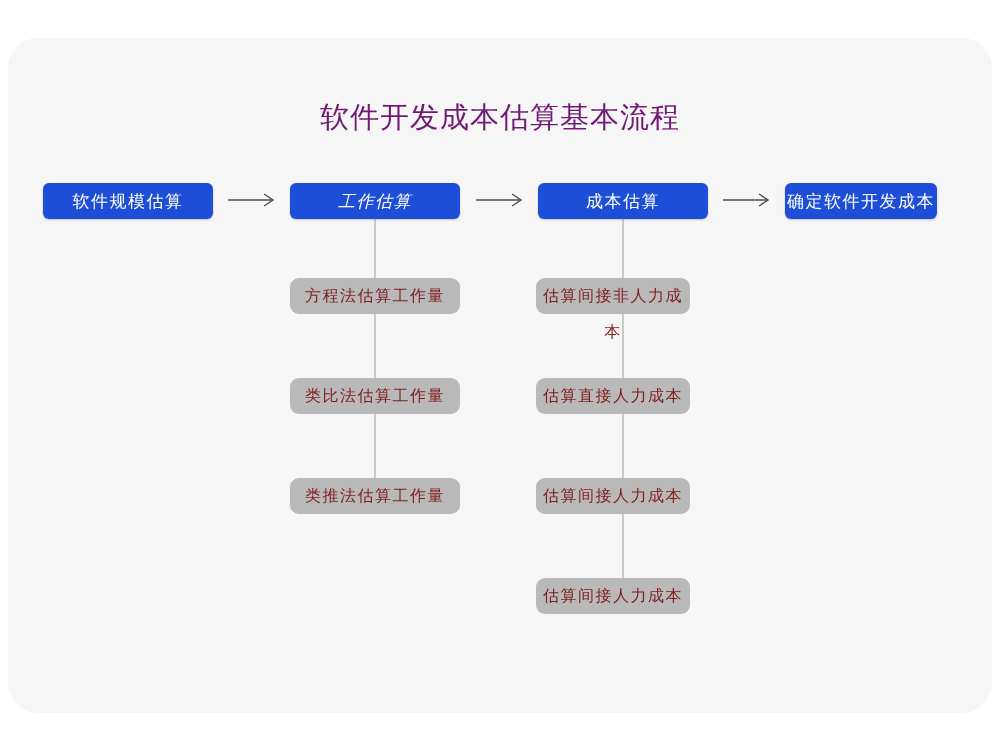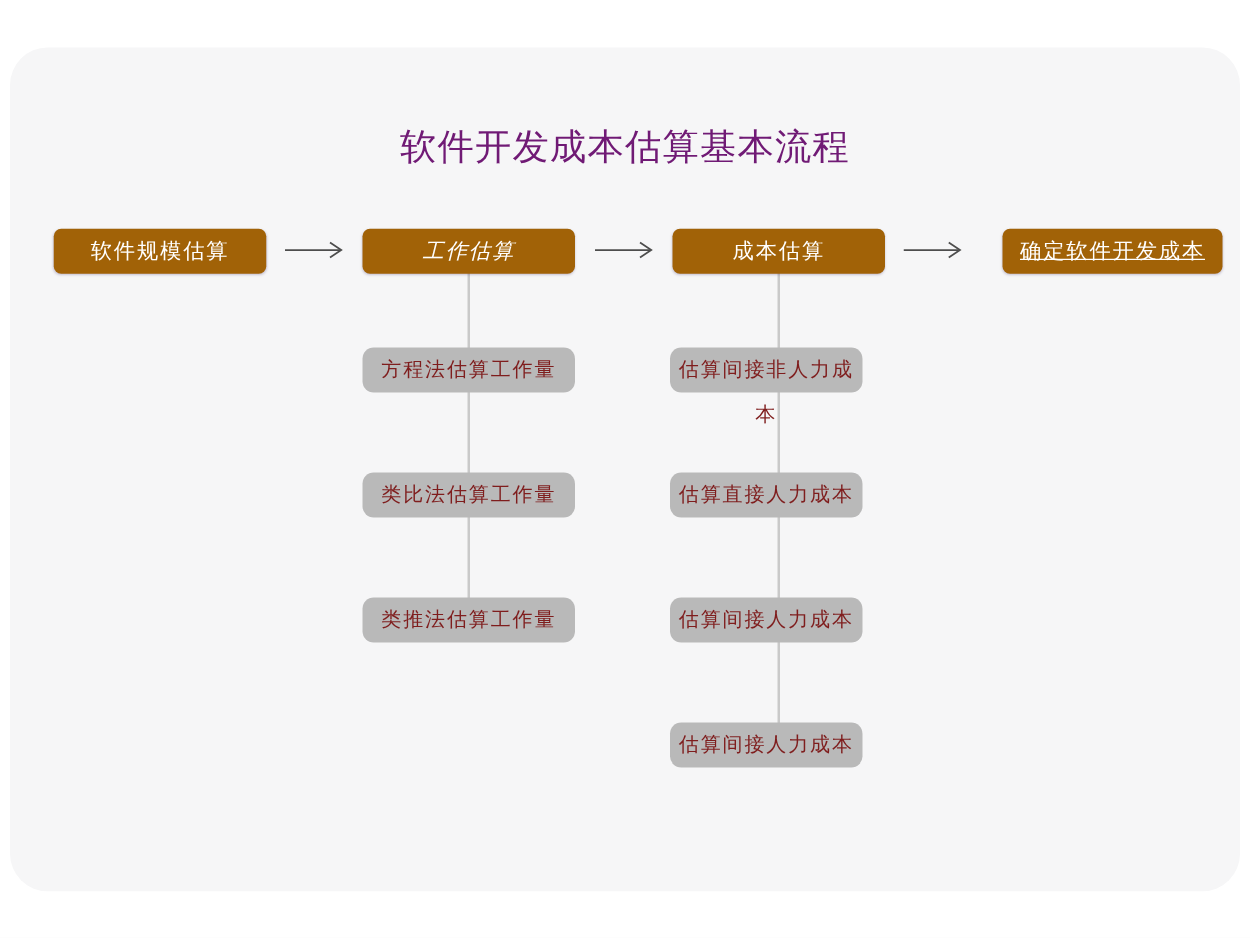--- a/index.html
+++ b/index.html
@@ -25,33 +25,33 @@
     text-align: center;
     font-size: 29px;
     letter-spacing: 1px;
     color: #701a75;
     font-weight: 400;
   }
 
   .main-step {
     position: absolute;
     top: 183px; height: 36px;
-    background: #a16207;
+    background: #1d4ed8;
     border-radius: 6px;
     color: #ffffff;
     font-size: 17px;
     letter-spacing: 1.5px;
     line-height: 36px;
     text-align: center;
     box-shadow: 0 1px 2px rgba(60,40,100,0.25);
   }
   .step-1 { left: 43px;  width: 170px; }
   .step-2 { left: 290px; width: 170px; font-style: italic; }
   .step-3 { left: 538px; width: 170px; }
-  .step-4 { left: 802px; width: 176px; text-decoration: underline; }
+  .step-4 { left: 785px; width: 152px; }
 
   .flow-arrow {
     position: absolute;
     top: 192px;
     width: 48px; height: 16px;
   }
   .arrow-1 { left: 227px; }
   .arrow-2 { left: 475px; }
   .arrow-3 { left: 722px; }
   .flow-arrow svg { display: block; }

